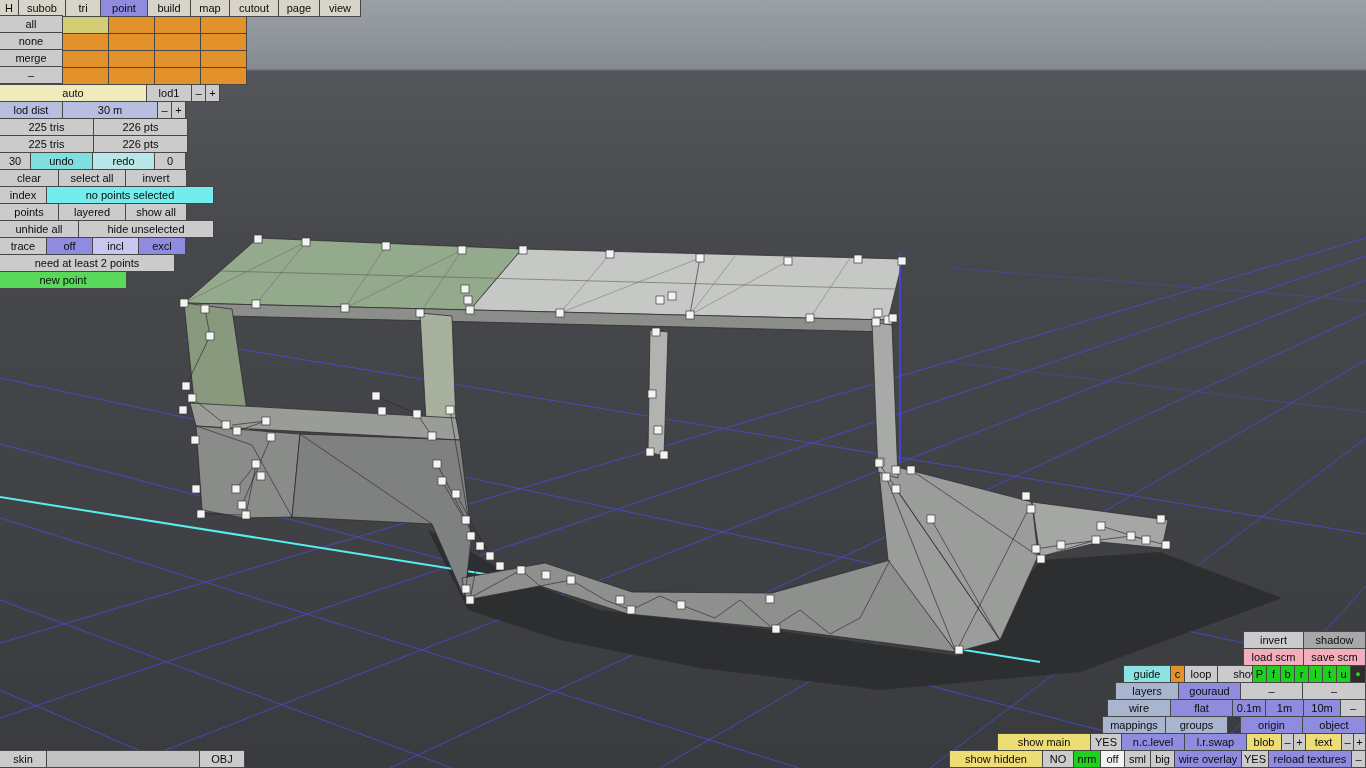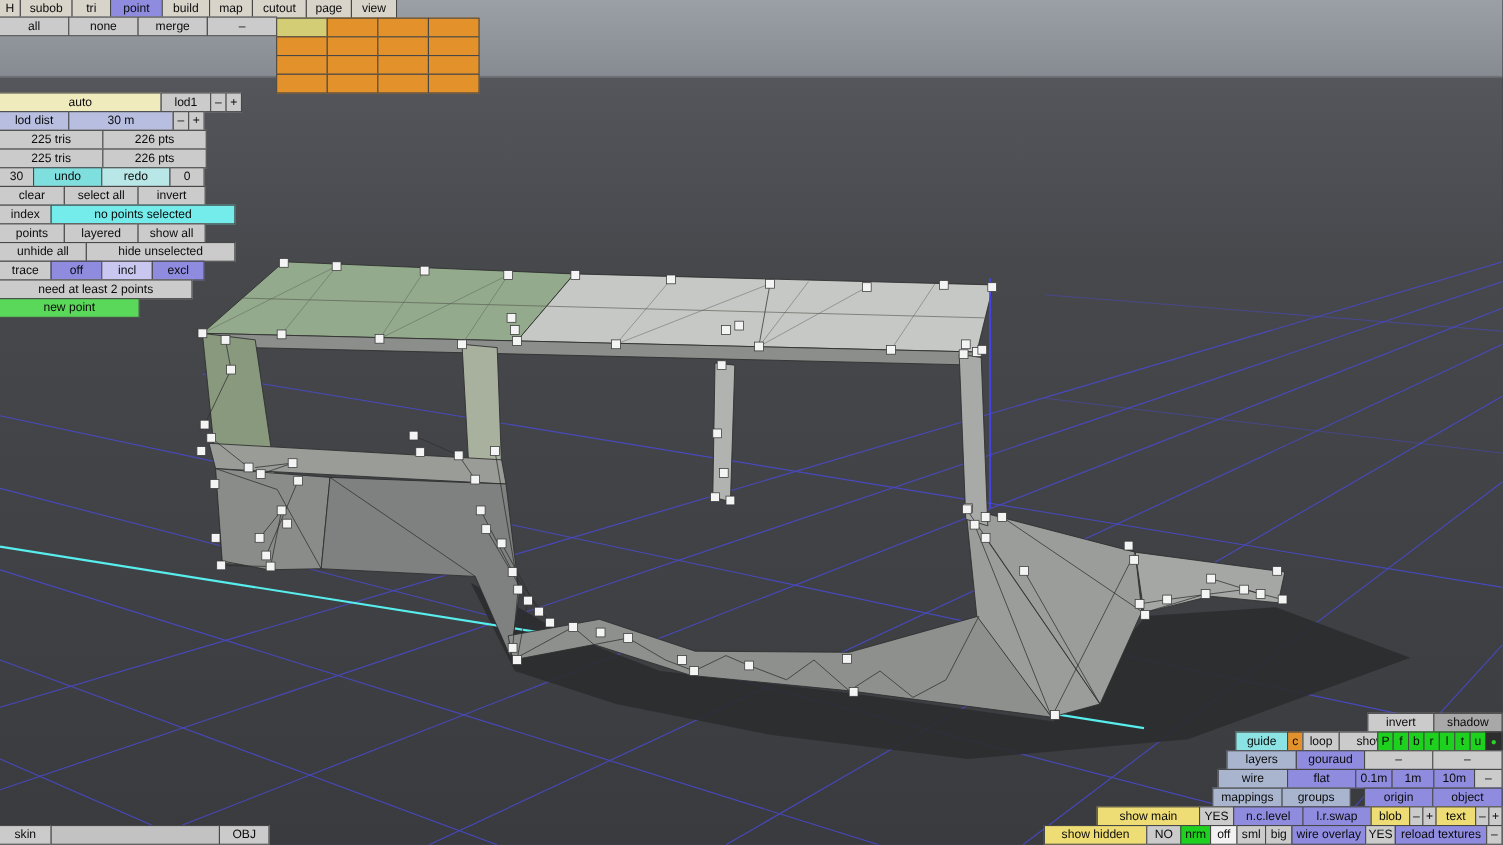--- a/index.html
+++ b/index.html
@@ -5,21 +5,21 @@
   html,body{margin:0;padding:0;}
   body{width:1366px;height:768px;position:relative;overflow:hidden;background:#44454a;
        font-family:"Liberation Sans",sans-serif;}
   #viewport{position:absolute;left:0;top:0;z-index:0;}
   .panel{position:absolute;z-index:5;}
   .left-panel{left:0;top:0;}
   .file-bar{left:0;bottom:0;}
   .right-panel{right:0;bottom:0;}
   .row{display:flex;margin-top:-1px;}
   .rp-row{display:flex;justify-content:flex-end;margin-top:-1px;}
-  .col{display:flex;}
+  .col{display:flex;flex-direction:column;}
   .col .cell{margin-top:-1px;}
   .cell{display:inline-flex;align-items:center;justify-content:center;flex:none;
         height:18px;box-sizing:border-box;border:1px solid #474747;margin-left:-1px;
         font-size:11px;color:#0b0b0b;white-space:nowrap;overflow:hidden;padding:0 2px;}
   .c-tan{background:#d8d4ca}.c-gray{background:#cbcbcb}.c-gray2{background:#a8a8a8}
   .c-violet{background:#8f8ce0}.c-lviolet{background:#c9c7ef}
   .c-cyan{background:#8ce3e3}.c-bcyan{background:#74ecec}.c-lcyan{background:#b9e6e6}.c-tcyan{background:#7fdede}
   .c-green{background:#1fd11f}.c-mgreen{background:#5ad85a}
   .c-yellow{background:#eedc74}.c-paleyellow{background:#f0ebbd}.c-khaki{background:#d3cd75}
   .c-pink{background:#f2aebc}.c-orange{background:#e3912b}
@@ -333,20 +333,24 @@
     <div class="cell c-gray w46">OBJ</div>
   </div>
 </div>
 
 <div class="panel right-panel" id="right-panel">
     <div class="rp-row">
       <div class="cell c-gray" style="width: 61px;">invert</div>
       <div class="cell c-gray2" style="width: 63px;">shadow</div>
     </div>
     <div class="rp-row">
+      <div class="cell c-pink" style="width: 61px;">load scm</div>
+      <div class="cell c-pink" style="width: 63px;">save scm</div>
+    </div>
+    <div class="rp-row">
       <div class="cell c-cyan" style="width: 48px;">guide</div>
       <div class="cell c-orange" style="width: 15px;">c</div>
       <div class="cell c-gray" style="width: 34px;">loop</div>
       <div class="cell c-gray" style="width: 36px; padding-left: 24px;">show</div>
       <div class="cell c-green" style="width: 15px;">P</div>
       <div class="cell c-green" style="width: 15px;">f</div>
       <div class="cell c-green" style="width: 15px;">b</div>
       <div class="cell c-green" style="width: 15px;">r</div>
       <div class="cell c-green" style="width: 15px;">l</div>
       <div class="cell c-green" style="width: 15px;">t</div>

